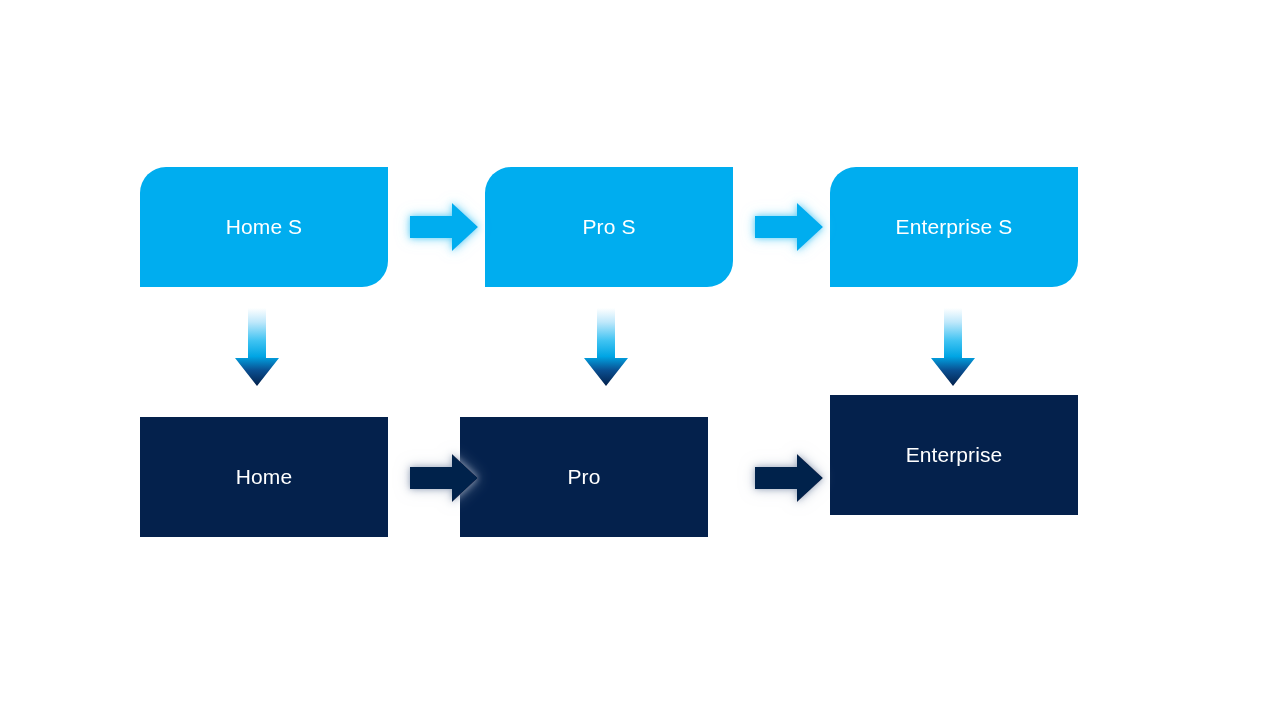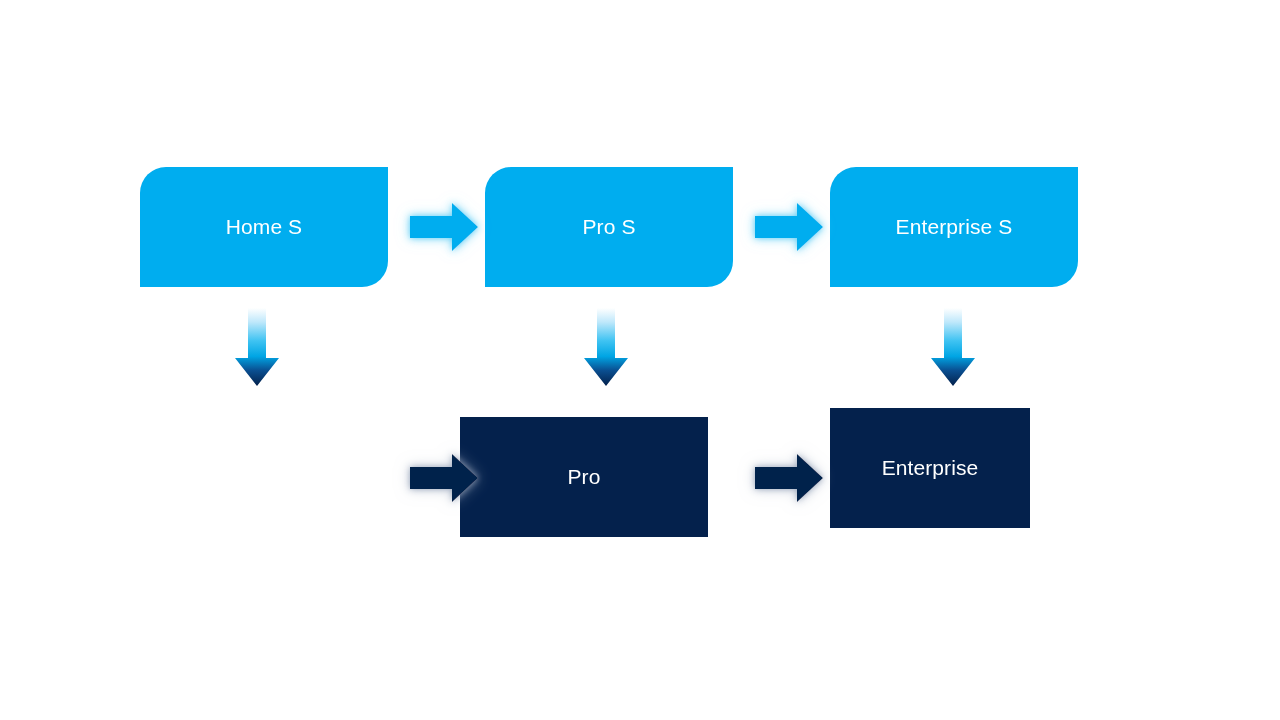--- a/index.html
+++ b/index.html
@@ -73,26 +73,29 @@
   </div>
 
   <div class="node node-top" style="left:830px; top:167px; width:248px; height:120px;">
     <span class="node-label">Enterprise S</span>
   </div>
 
   <div class="node node-top" style="left:485px; top:167px; width:248px; height:120px;">
     <span class="node-label">Pro S</span>
   </div>
 
+  <div class="node node-bottom" style="left:140px; top:417px; width:248px; height:120px;">
+    <span class="node-label">Home</span>
+  </div>
 
   <div class="node node-bottom" style="left:460px; top:417px; width:248px; height:120px;">
     <span class="node-label">Pro</span>
   </div>
 
-  <div class="node node-bottom" style="left:830px; top:408px; width:200px; height:120px;">
+  <div class="node node-bottom" style="left:830px; top:395px; width:248px; height:120px;">
     <span class="node-label">Enterprise</span>
   </div>
 
   <svg width="0" height="0" style="position:absolute;left:0;top:0;" aria-hidden="true">
     <defs>
 
       <filter id="glowLight" x="-60%" y="-60%" width="220%" height="220%">
         <feDropShadow dx="0" dy="0" stdDeviation="3.2" flood-color="#5ecdf5" flood-opacity="0.95"></feDropShadow>
         <feDropShadow dx="0" dy="0" stdDeviation="6" flood-color="#7fd9f8" flood-opacity="0.55"></feDropShadow>
       </filter>

